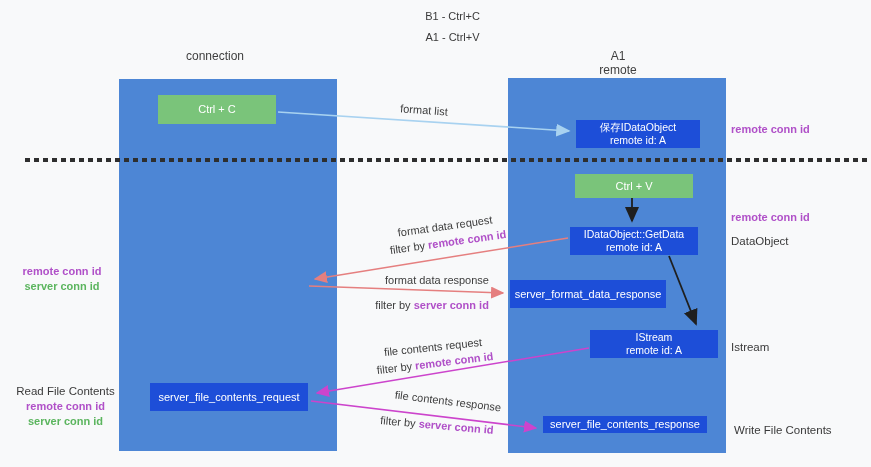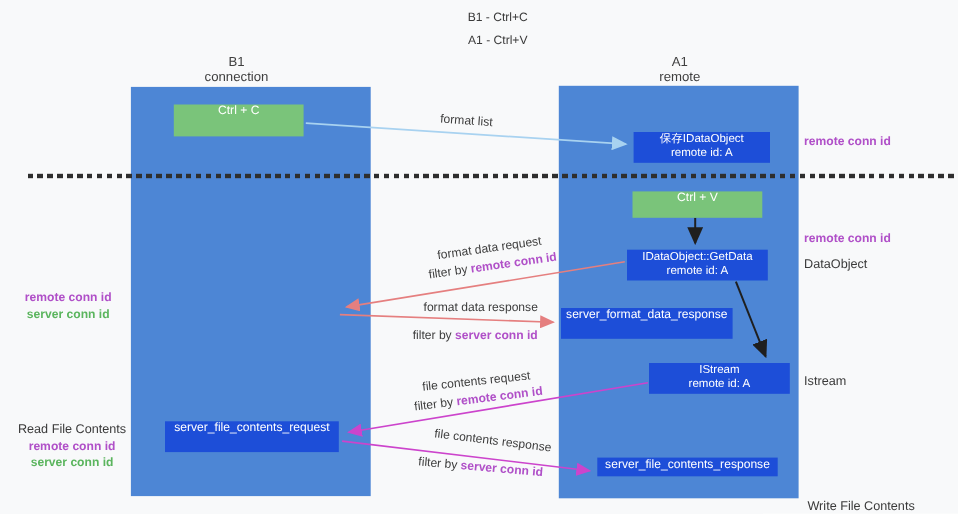--- a/index.html
+++ b/index.html
@@ -14,21 +14,21 @@
   .col-header.left{left:147px;}
   .col-header.right{left:550px;}
 
   .lane{position:absolute; background:#4d86d5;}
   .lane.left{left:119px; top:79px; width:218px; height:372px;}
   .lane.right{left:508px; top:78px; width:218px; height:375px;}
 
   .dashed{position:absolute; left:25px; top:158px; width:846px; height:4px;
           background:repeating-linear-gradient(90deg,#2e2e2e 0 5px, transparent 5px 9px);}
 
-  .node{position:absolute; display:flex; flex-direction:column; 
+  .node{position:absolute; display:flex; flex-direction:column; justify-content:center;
         align-items:center; color:#ffffff; text-align:center; box-sizing:border-box;}
   .node .l{line-height:13px;}
   .green{background:#7ac47a; font-size:11px;}
   .orange{background:#1d4ed8; font-size:10.5px;}
   .orange.single{font-size:11px;}
 
   .n-ctrlc{left:158px; top:95px;  width:118px; height:29px;}
   .n-ctrlv{left:575px; top:174px; width:118px; height:24px;}
   .n-save{left:576px; top:120px; width:124px; height:28px;}
   .n-getdata{left:570px; top:227px; width:128px; height:28px;}
@@ -55,21 +55,20 @@
 <body>
 
 <div class="canvas">
 
   <div class="title">
     <div>B1 - Ctrl+C</div>
     <div>A1 - Ctrl+V</div>
   </div>
 
   <div class="col-header left">
-    <div>B1</div>
     <div>connection</div>
   </div>
   <div class="col-header right">
     <div>A1</div>
     <div>remote</div>
   </div>
 
   <div class="lane left"></div>
   <div class="lane right"></div>
 
@@ -124,21 +123,21 @@
     <div class="l">server_file_contents_request</div>
   </div>
   <div class="node orange single n-fileresp">
     <div class="l">server_file_contents_response</div>
   </div>
 
   <div class="slabel bold purple" style="left:731px; top:123px;">remote conn id</div>
   <div class="slabel bold purple" style="left:731px; top:211px;">remote conn id</div>
   <div class="slabel" style="left:731px; top:235px;">DataObject</div>
   <div class="slabel" style="left:731px; top:341px;">Istream</div>
-  <div class="slabel" style="left:734px; top:424px;margin-top:31px;">Write File Contents</div>
+  <div class="slabel" style="left:734px; top:424px;">Write File Contents</div>
 
   <div class="lgroup" style="left:8px; top:264px; width:108px;">
     <div class="purple">remote conn id</div>
     <div class="greent">server conn id</div>
   </div>
   <div class="lgroup" style="left:8px; top:384px; width:115px;">
     <div class="black">Read File Contents</div>
     <div class="purple">remote conn id</div>
     <div class="greent">server conn id</div>
   </div>

